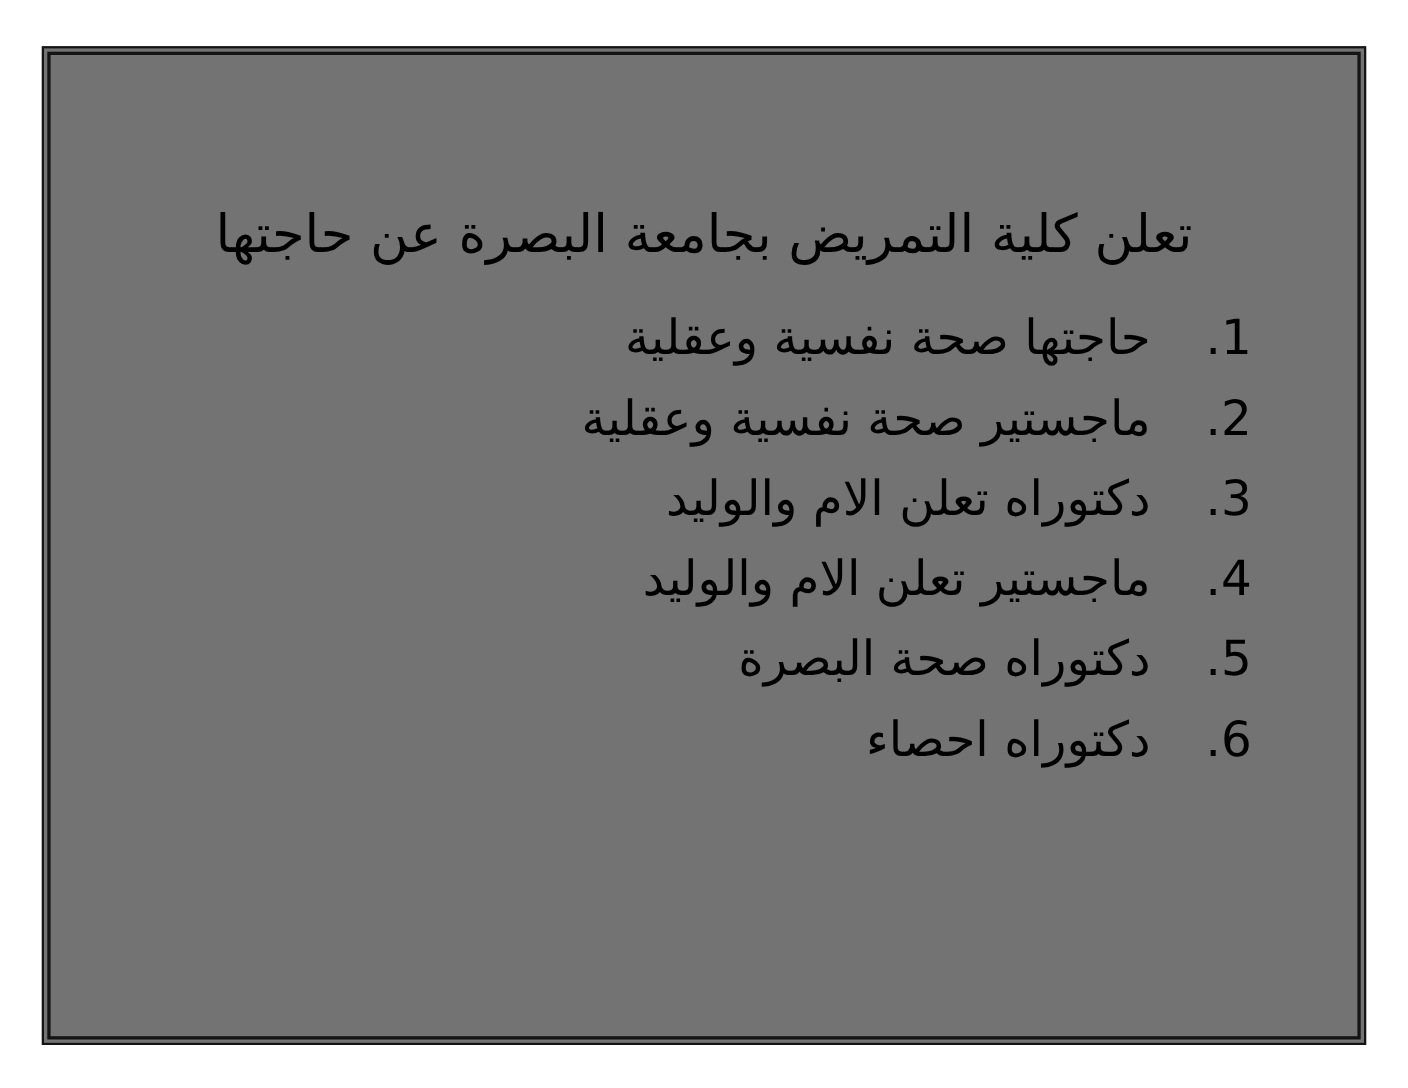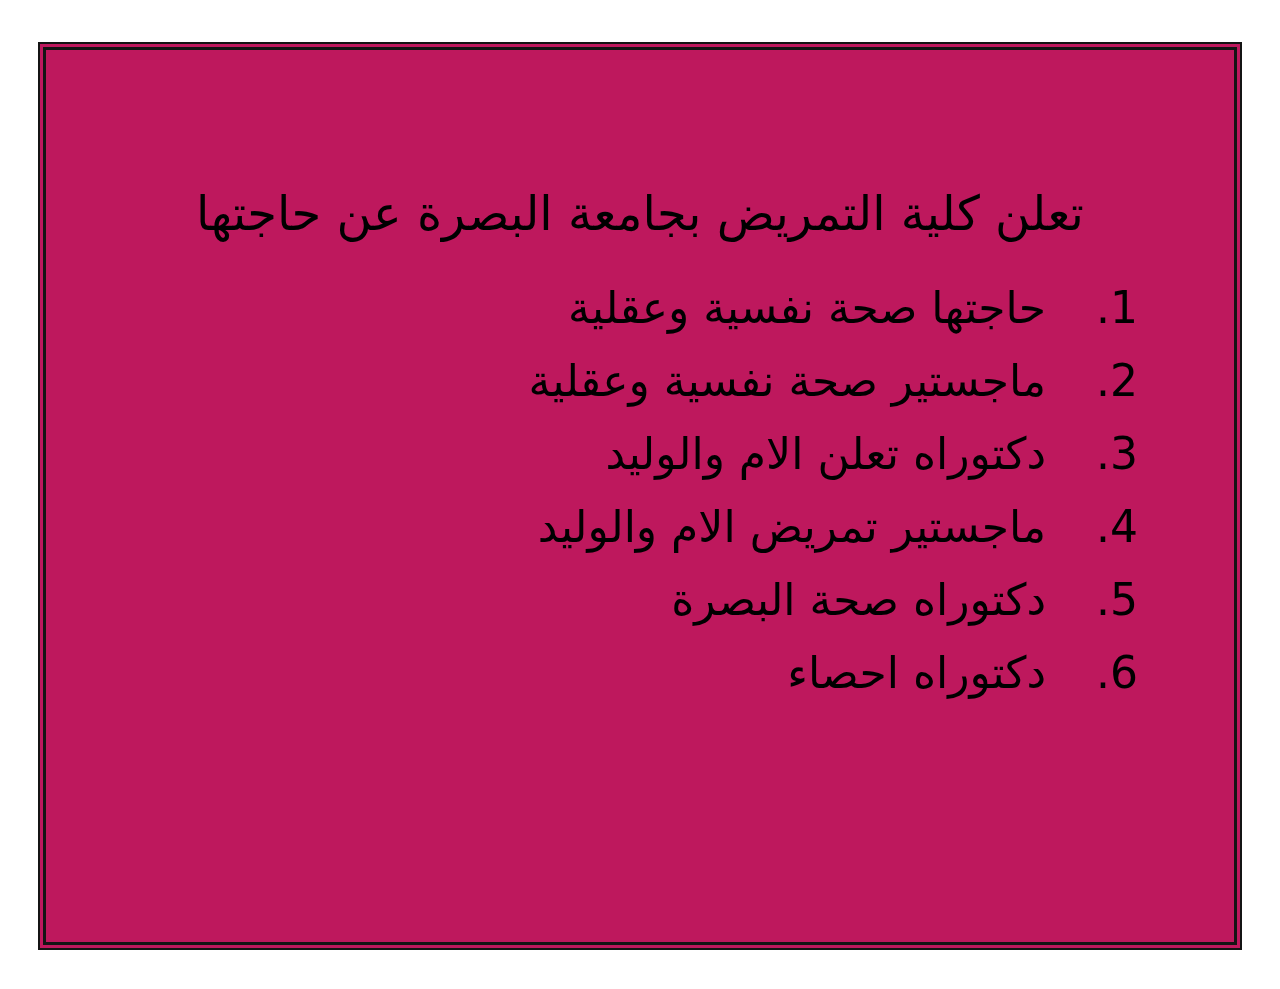--- a/index.html
+++ b/index.html
@@ -17,21 +17,21 @@
   }
   .frame-outer {
     position: absolute;
     left: 38px;
     top: 42px;
     width: 1204px;
     height: 908px;
     box-sizing: border-box;
     border: 2px solid #141414;
     padding: 3px;
-    background: #be185d;
+    background: #737373;
   }
   .frame-inner {
     width: 100%;
     height: 100%;
     box-sizing: border-box;
     border: 3px solid #141414;
     position: relative;
   }
   .content {
     position: absolute;
@@ -91,21 +91,21 @@
         <li class="spec-row">
           <span class="spec-num">2.</span>
           <span class="spec-label">ماجستير صحة نفسية وعقلية</span>
         </li>
         <li class="spec-row">
           <span class="spec-num">3.</span>
           <span class="spec-label">دكتوراه تعلن الام والوليد</span>
         </li>
         <li class="spec-row">
           <span class="spec-num">4.</span>
-          <span class="spec-label">ماجستير تمريض الام والوليد</span>
+          <span class="spec-label">ماجستير تعلن الام والوليد</span>
         </li>
         <li class="spec-row">
           <span class="spec-num">5.</span>
           <span class="spec-label">دكتوراه صحة البصرة</span>
         </li>
         <li class="spec-row">
           <span class="spec-num">6.</span>
           <span class="spec-label">دكتوراه احصاء</span>
         </li>
       </ol>

